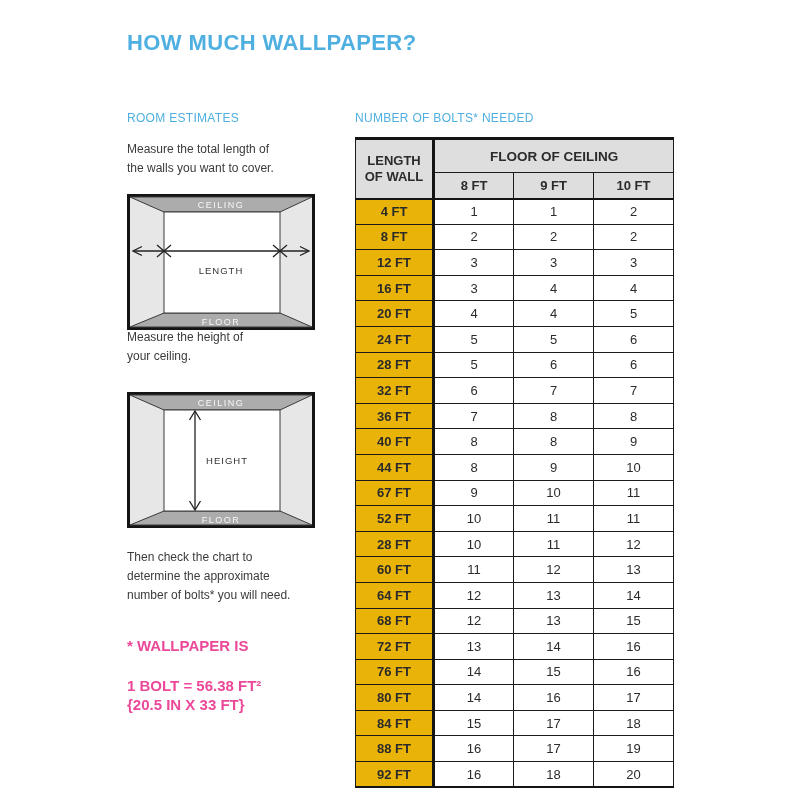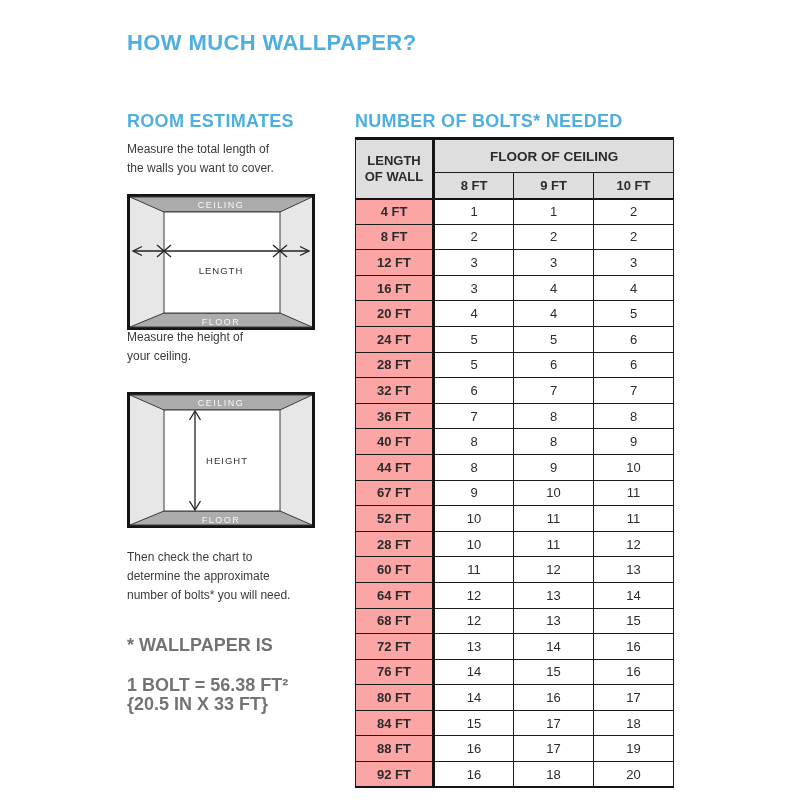--- a/index.html
+++ b/index.html
@@ -13,42 +13,42 @@
   .page { position: relative; width: 800px; height: 800px; overflow: hidden; }
 
   .page-title {
     position: absolute; left: 127px; top: 30px;
     font-size: 22px; font-weight: bold; letter-spacing: 0.4px;
     color: #4fafe0;
   }
 
   .section-heading {
     position: absolute; top: 111px;
-    font-size: 18px; font-weight: bold; letter-spacing: 0.3px;
+    font-size: 12px; font-weight: normal; letter-spacing: 0.3px;
     color: #4fafe0;
   }
   #room-estimates-heading { left: 127px; }
   #bolts-heading { left: 355px; width: 318px; }
 
   .para {
     position: absolute; left: 127px; width: 235px;
     font-size: 12px; line-height: 19px;
     white-space: pre-line; color: #3b3b3b;
   }
   #step1 { top: 140px; }
   #step2 { top: 328px; }
   #step3 { top: 548px; }
 
   .diagram { position: absolute; left: 127px; }
   #length-diagram { top: 194px; }
   #height-diagram { top: 392px; }
 
   .footnote {
     position: absolute; left: 127px; width: 235px;
-    font-size: 18px; line-height: 19px; font-weight: bold; color: #737373;
+    font-size: 15px; line-height: 19px; font-weight: bold; color: #ec4899;
   }
   #packaging-note { top: 636px; }
   #packaging-note .line2 { padding-left: 8px; }
   #bolt-spec { top: 676px; }
 
   table.bolts-table {
     position: absolute; left: 355px; top: 137px; width: 318px;
     border-collapse: collapse; table-layout: fixed;
     font-size: 13px; color: #2b2b2b;
     border-top: 3px solid #141414;
@@ -62,21 +62,21 @@
   .bolts-table thead th { background: #dedede; }
   .bolts-table th.corner {
     width: 78px; border-right: 3px solid #141414;
     font-size: 13px; line-height: 16px; white-space: pre-line;
   }
   .bolts-table th.group { height: 34px; font-size: 13.5px; }
   .bolts-table tr.sub th { height: 26px; border-bottom: 2px solid #141414; }
   .bolts-table th.corner { border-bottom: 2px solid #141414; }
   .bolts-table tbody td { height: 25.6px; background: #ffffff; }
   .bolts-table tbody td.wall {
-    background: #fca5a5; font-weight: bold;
+    background: #eab308; font-weight: bold;
     border-right: 3px solid #141414;
   }
 
   .diagram text { font-family: "Liberation Sans", "DejaVu Sans", sans-serif; }
 </style>
 </head>
 <body>
 
 <div class="page">
 

